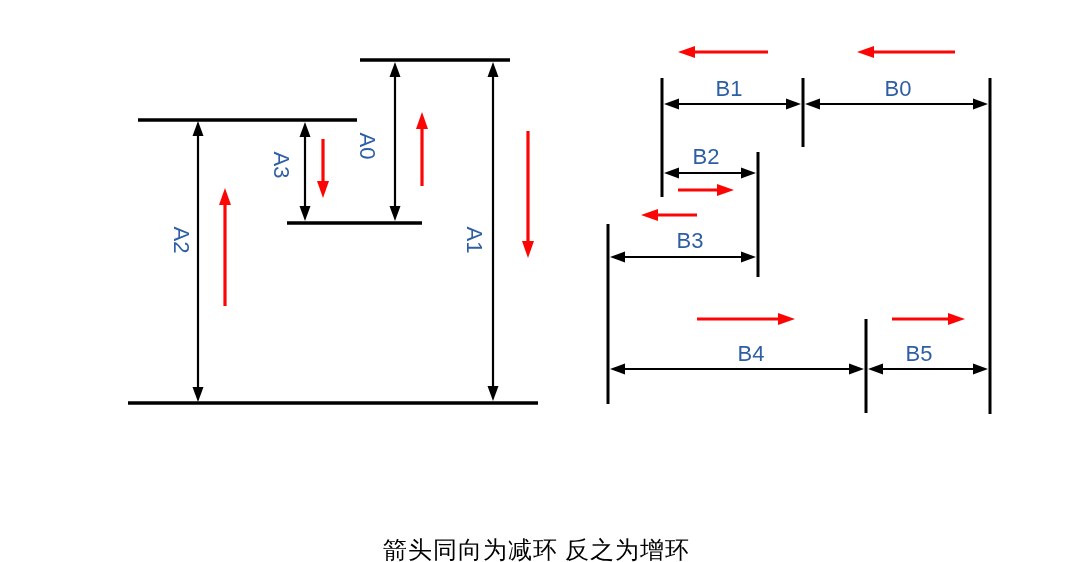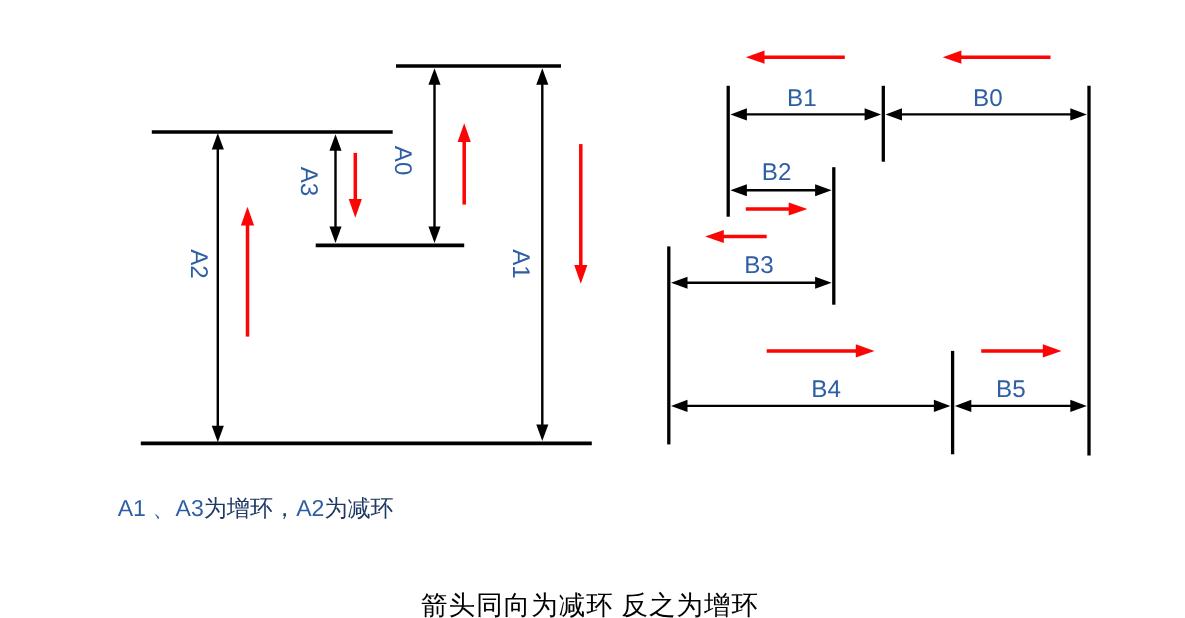--- a/index.html
+++ b/index.html
@@ -167,17 +167,16 @@
         <line class="rline" x1="697" y1="319" x2="783" y2="319"></line>
         <polygon class="rhead" points="795,319 778,313 778,325"></polygon>
       </g>
       <g>
         <line class="rline" x1="892" y1="319" x2="953" y2="319"></line>
         <polygon class="rhead" points="965,319 948,313 948,325"></polygon>
       </g>
     </g>
   </svg>
 
-  <div class="caption caption-a"><span class="c-blue">A1 、A3</span><span class="c-navy">为增环，</span><span class="c-blue">A2</span><span class="c-navy">为减环</span></div>
 
 
   <div class="footer-note">箭头同向为减环 反之为增环</div>
 </div>
 
 </body></html>

